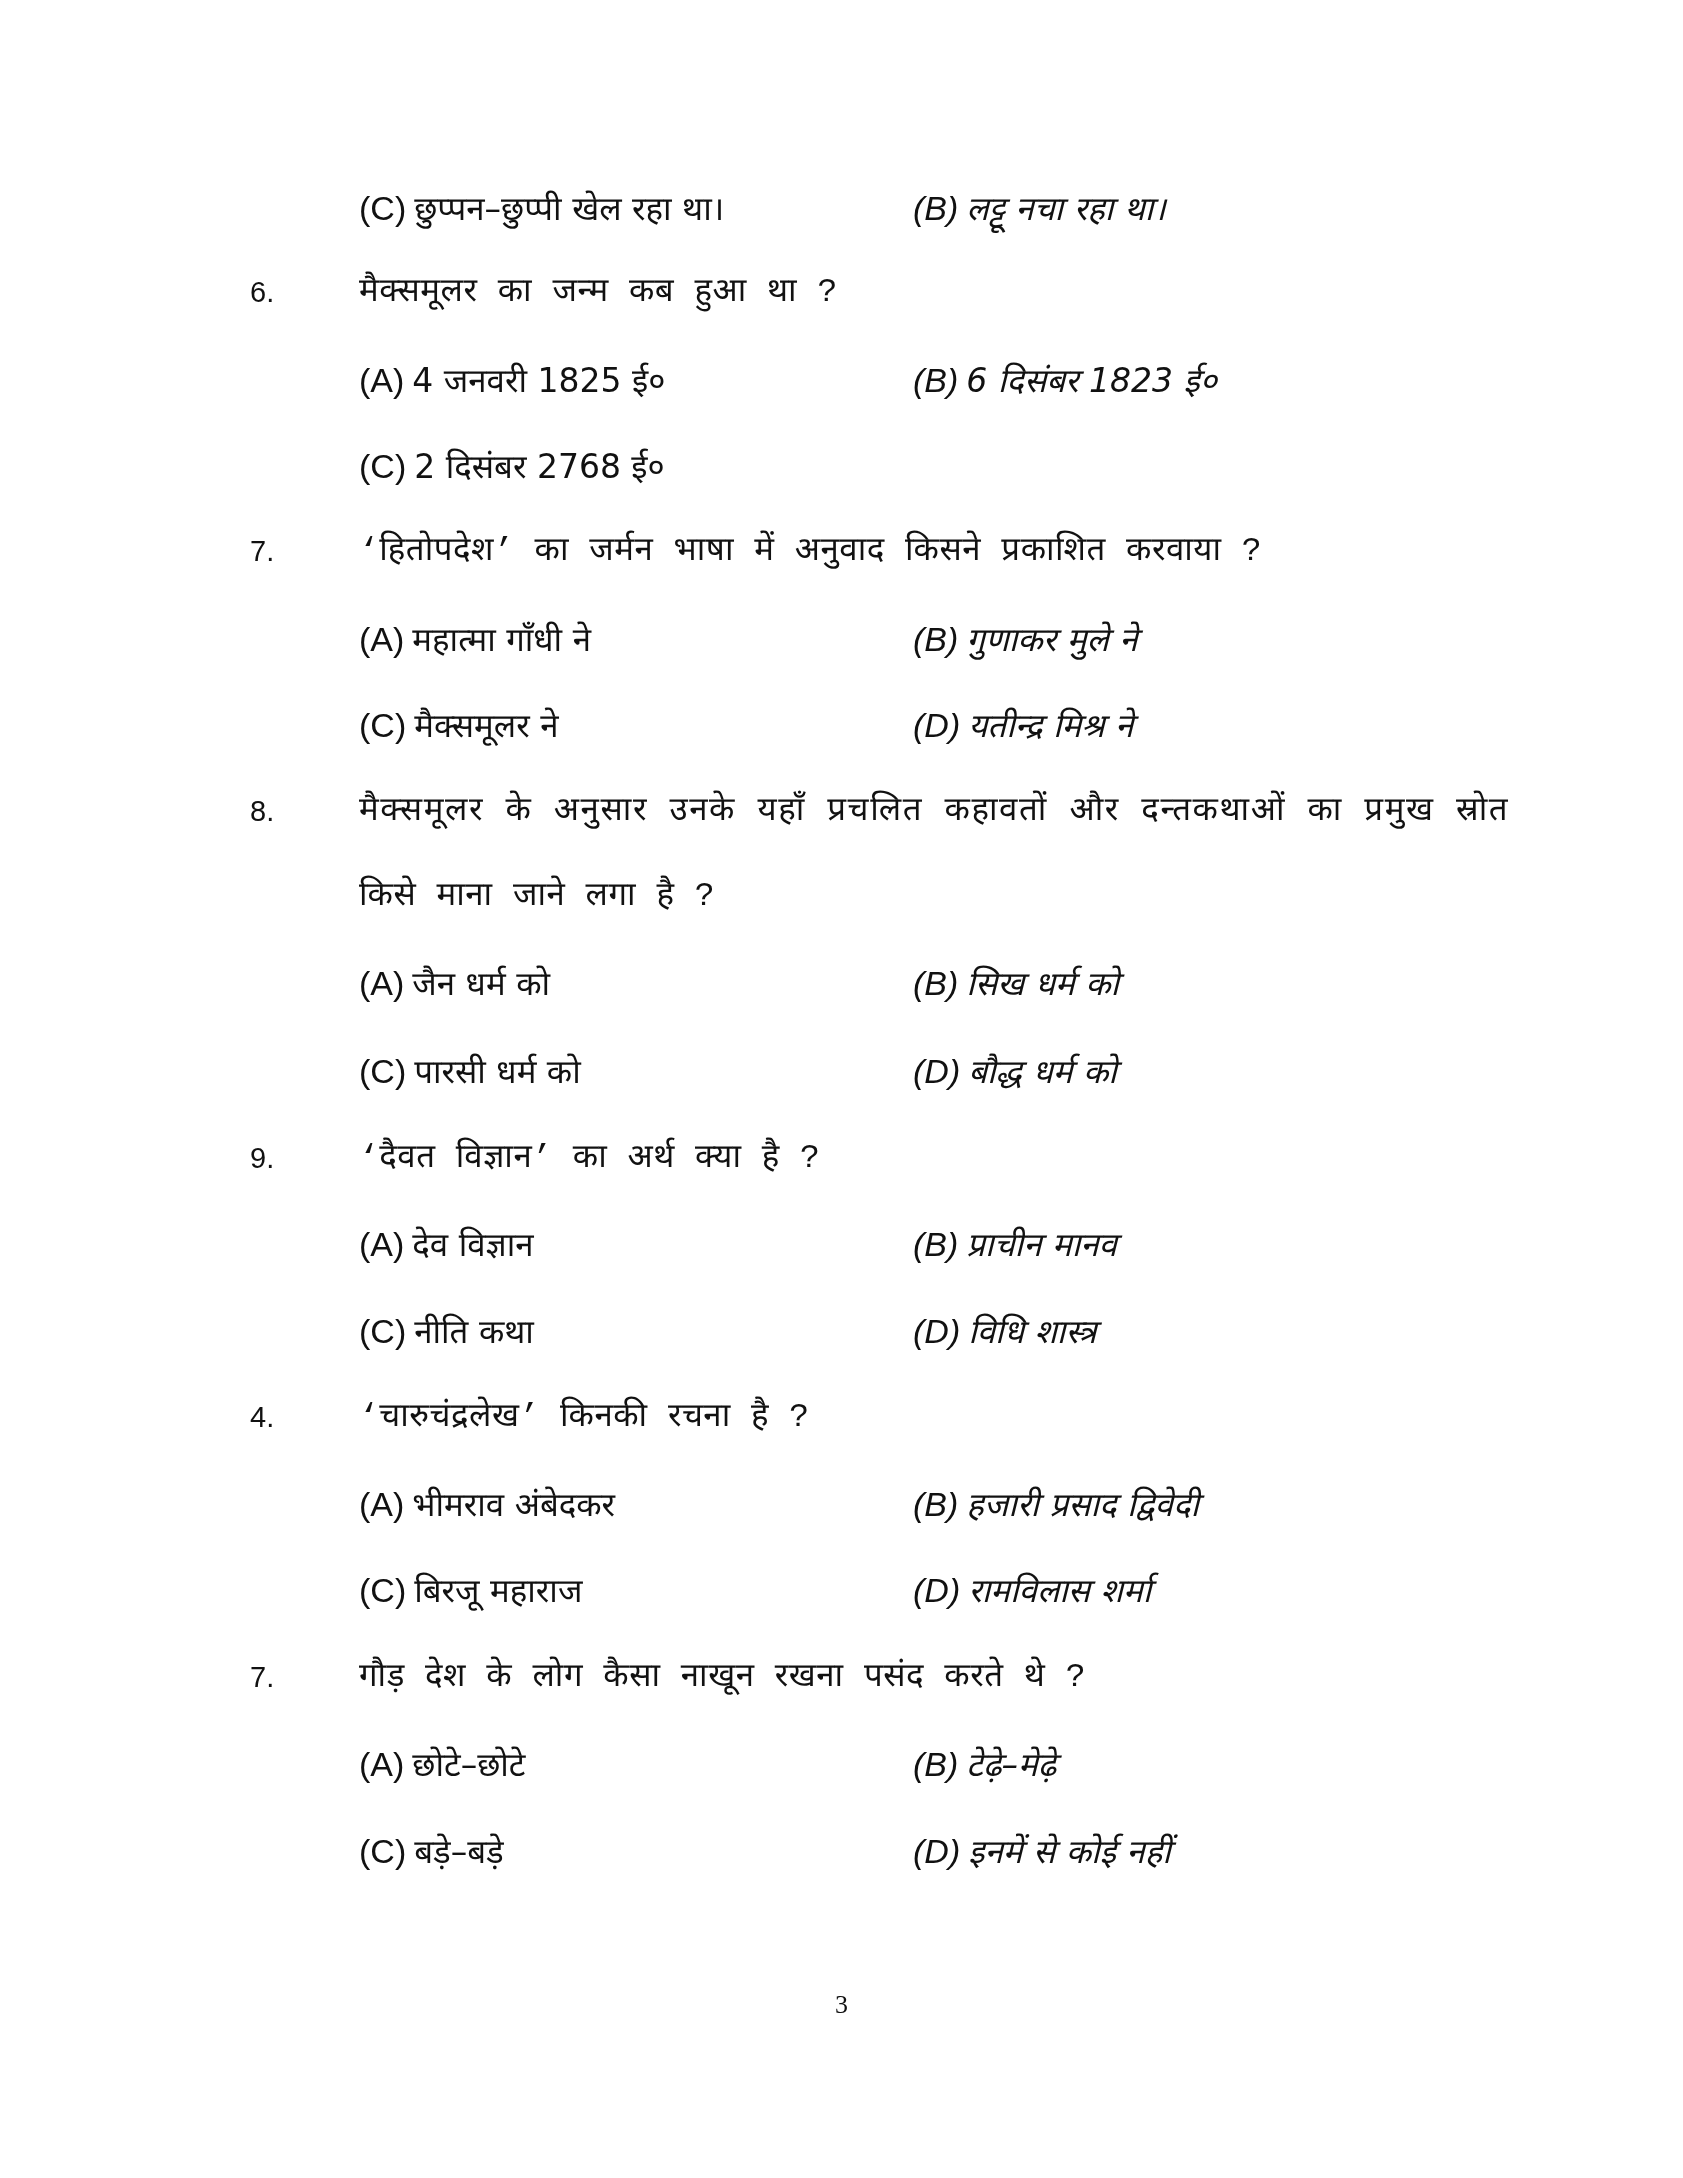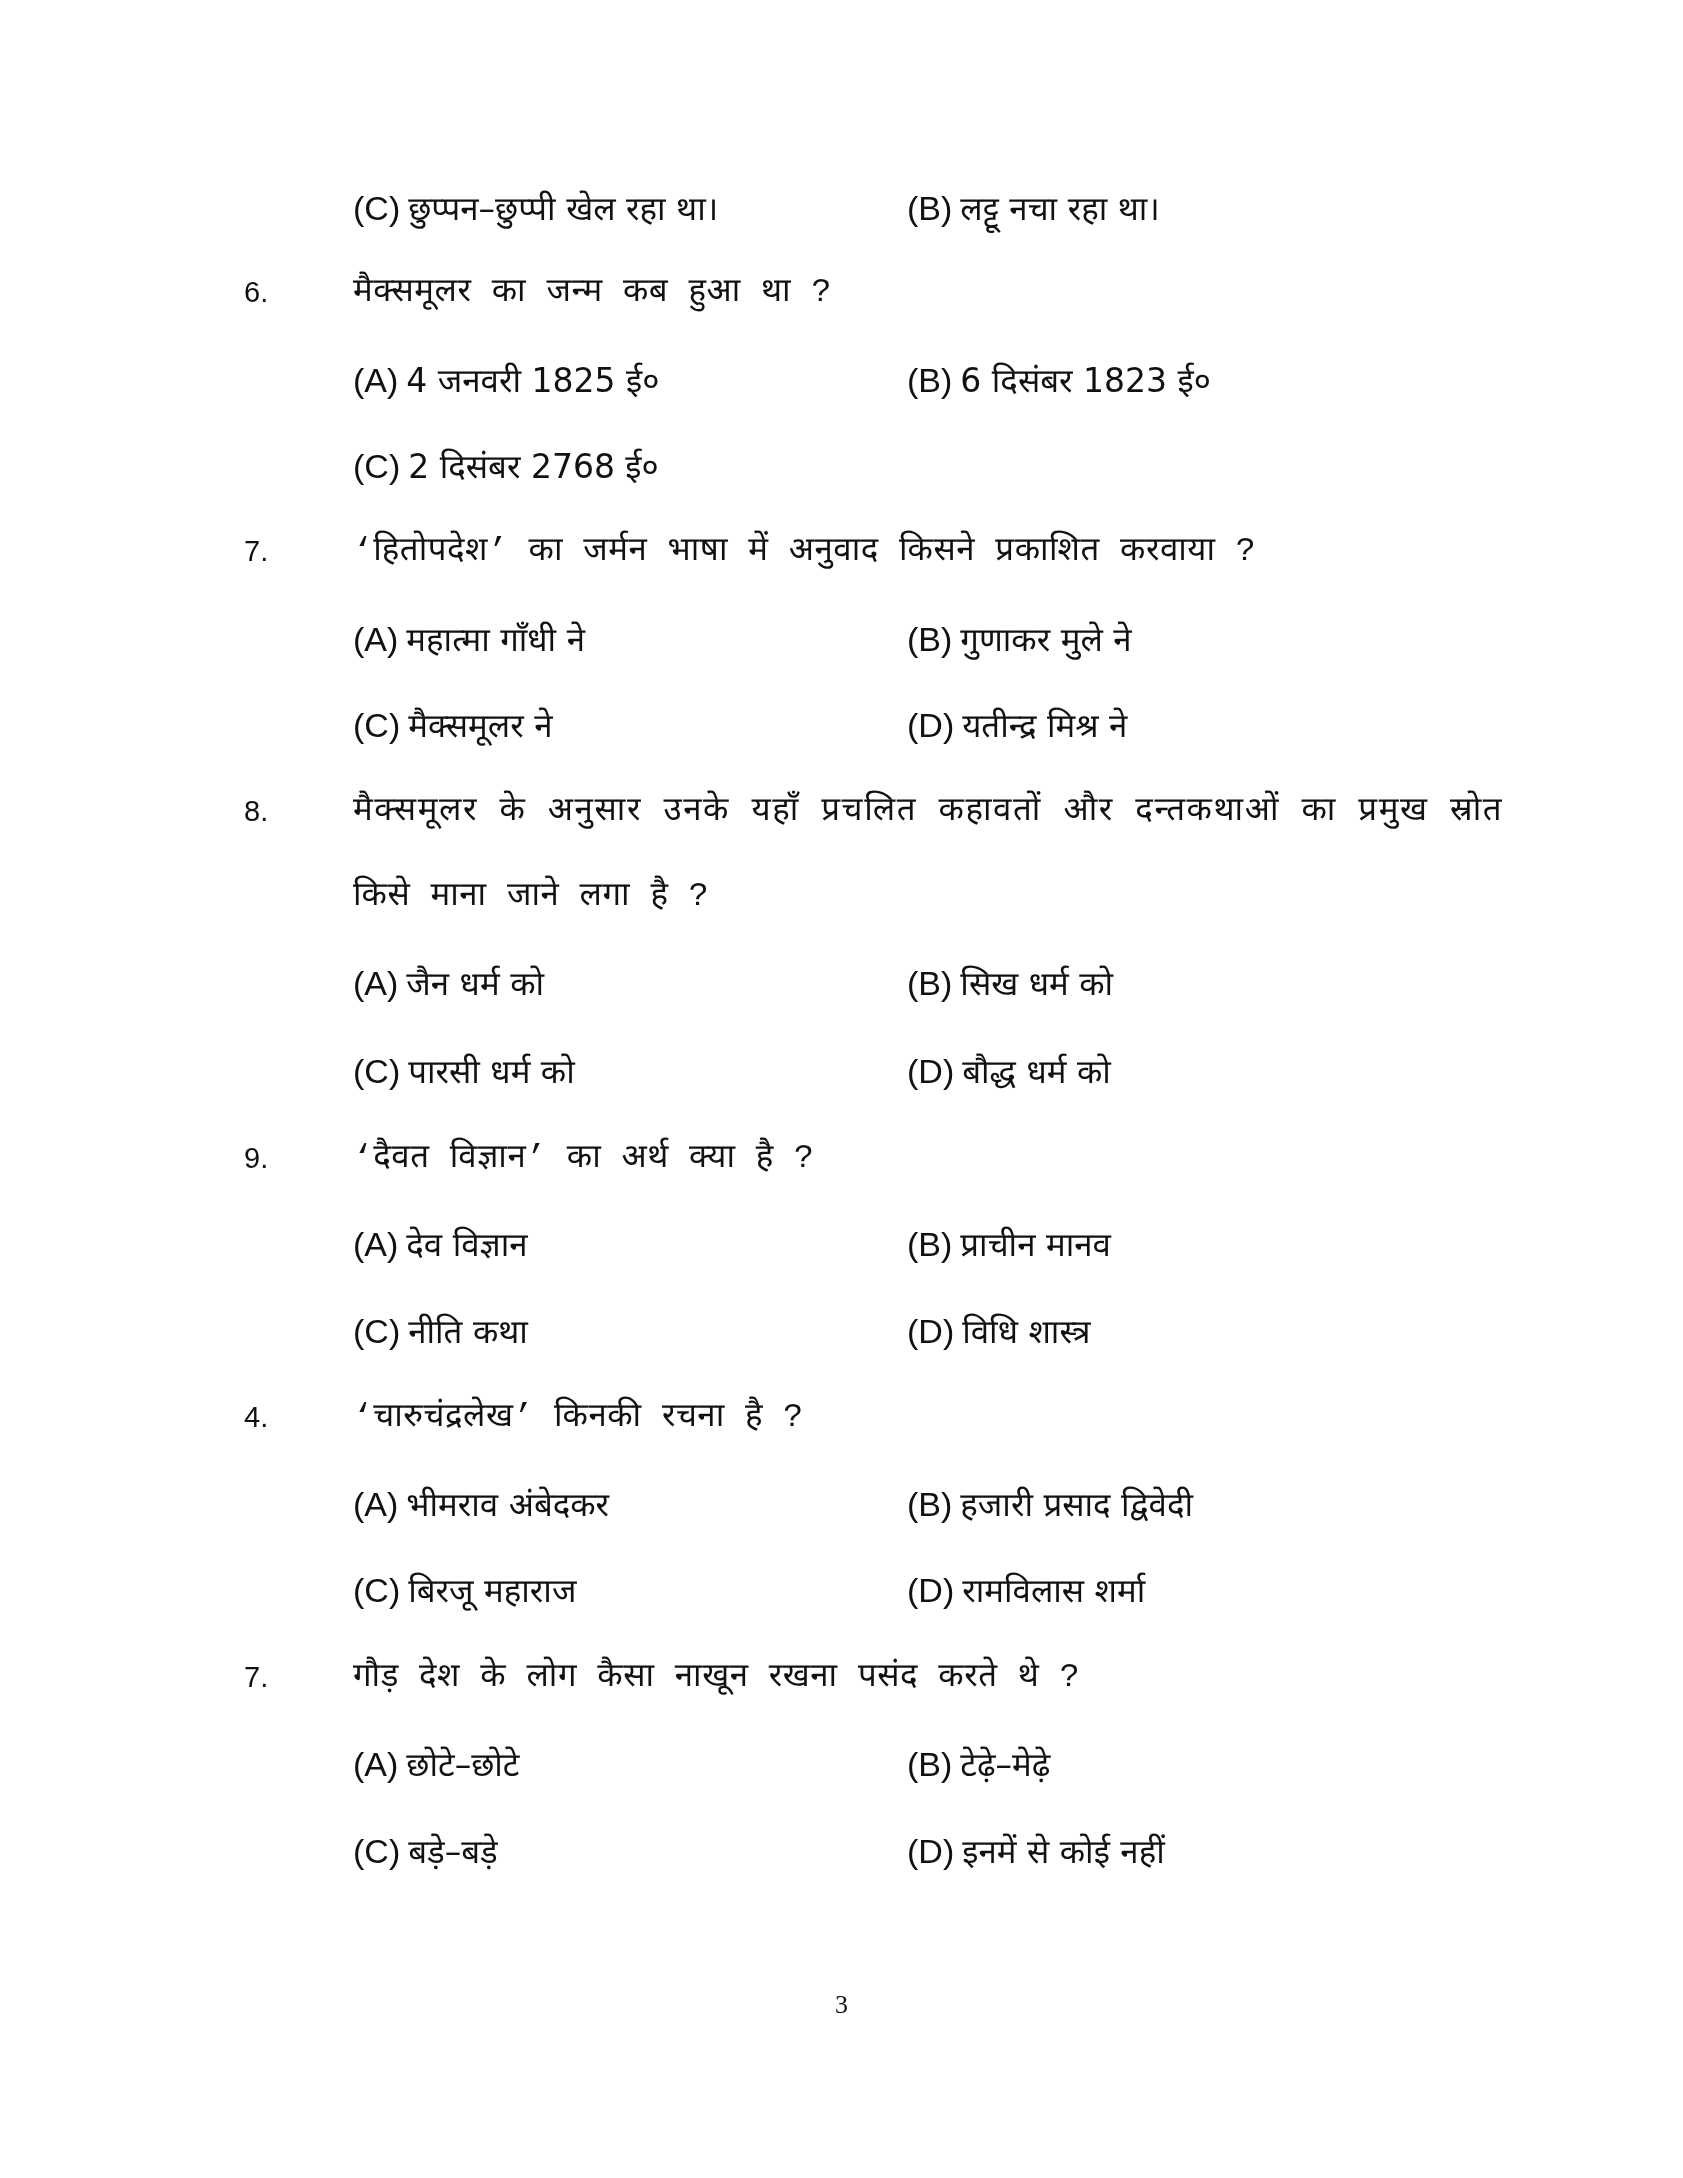--- a/index.html
+++ b/index.html
@@ -1,22 +1,22 @@
 <!DOCTYPE html>
 <html><head>
 <meta charset="utf-8">
 <style>
   html, body { margin: 0; padding: 0; background: #ffffff; }
   body { width: 1683px; height: 2178px; position: relative; overflow: hidden;
          font-family: "DejaVu Sans", "Liberation Sans", sans-serif; color: #111; }
-  .row { position: absolute; left: 6px; width: 1440px; height: 59px; font-size: 33px; line-height: 59px; white-space: nowrap; }
+  .row { position: absolute; left: 12px; width: 1440px; height: 59px; font-size: 33px; line-height: 59px; white-space: nowrap; }
   .qnum { position: absolute; left: 238px; font-family: "Liberation Sans", sans-serif; font-size: 29px; }
   .qtext { position: absolute; left: 347px; letter-spacing: 0.5px; font-family: Liberation Mono, monospace; }
   .optA { position: absolute; left: 347px; }
-  .optB { position: absolute; left: 901px; }
+  .optB { position: absolute; left: 901px; font-style: italic; }
   .lbl { font-family: "Liberation Sans", sans-serif; font-size: 34px; margin-right: 8px; }
   .page-num { position: absolute; top: 1990px; left: 0; width: 1683px; text-align: center; font-family: "Liberation Serif", serif; font-size: 26px; }
 </style>
 </head>
 <body>
 
 <div class="row" style="top:179px">
   <span class="optA"><span class="lbl">(C)</span><span>छुप्पन–छुप्पी खेल रहा था।</span></span>
   <span class="optB"><span class="lbl">(B)</span><span>लट्टू नचा रहा था।</span></span>
 </div>

